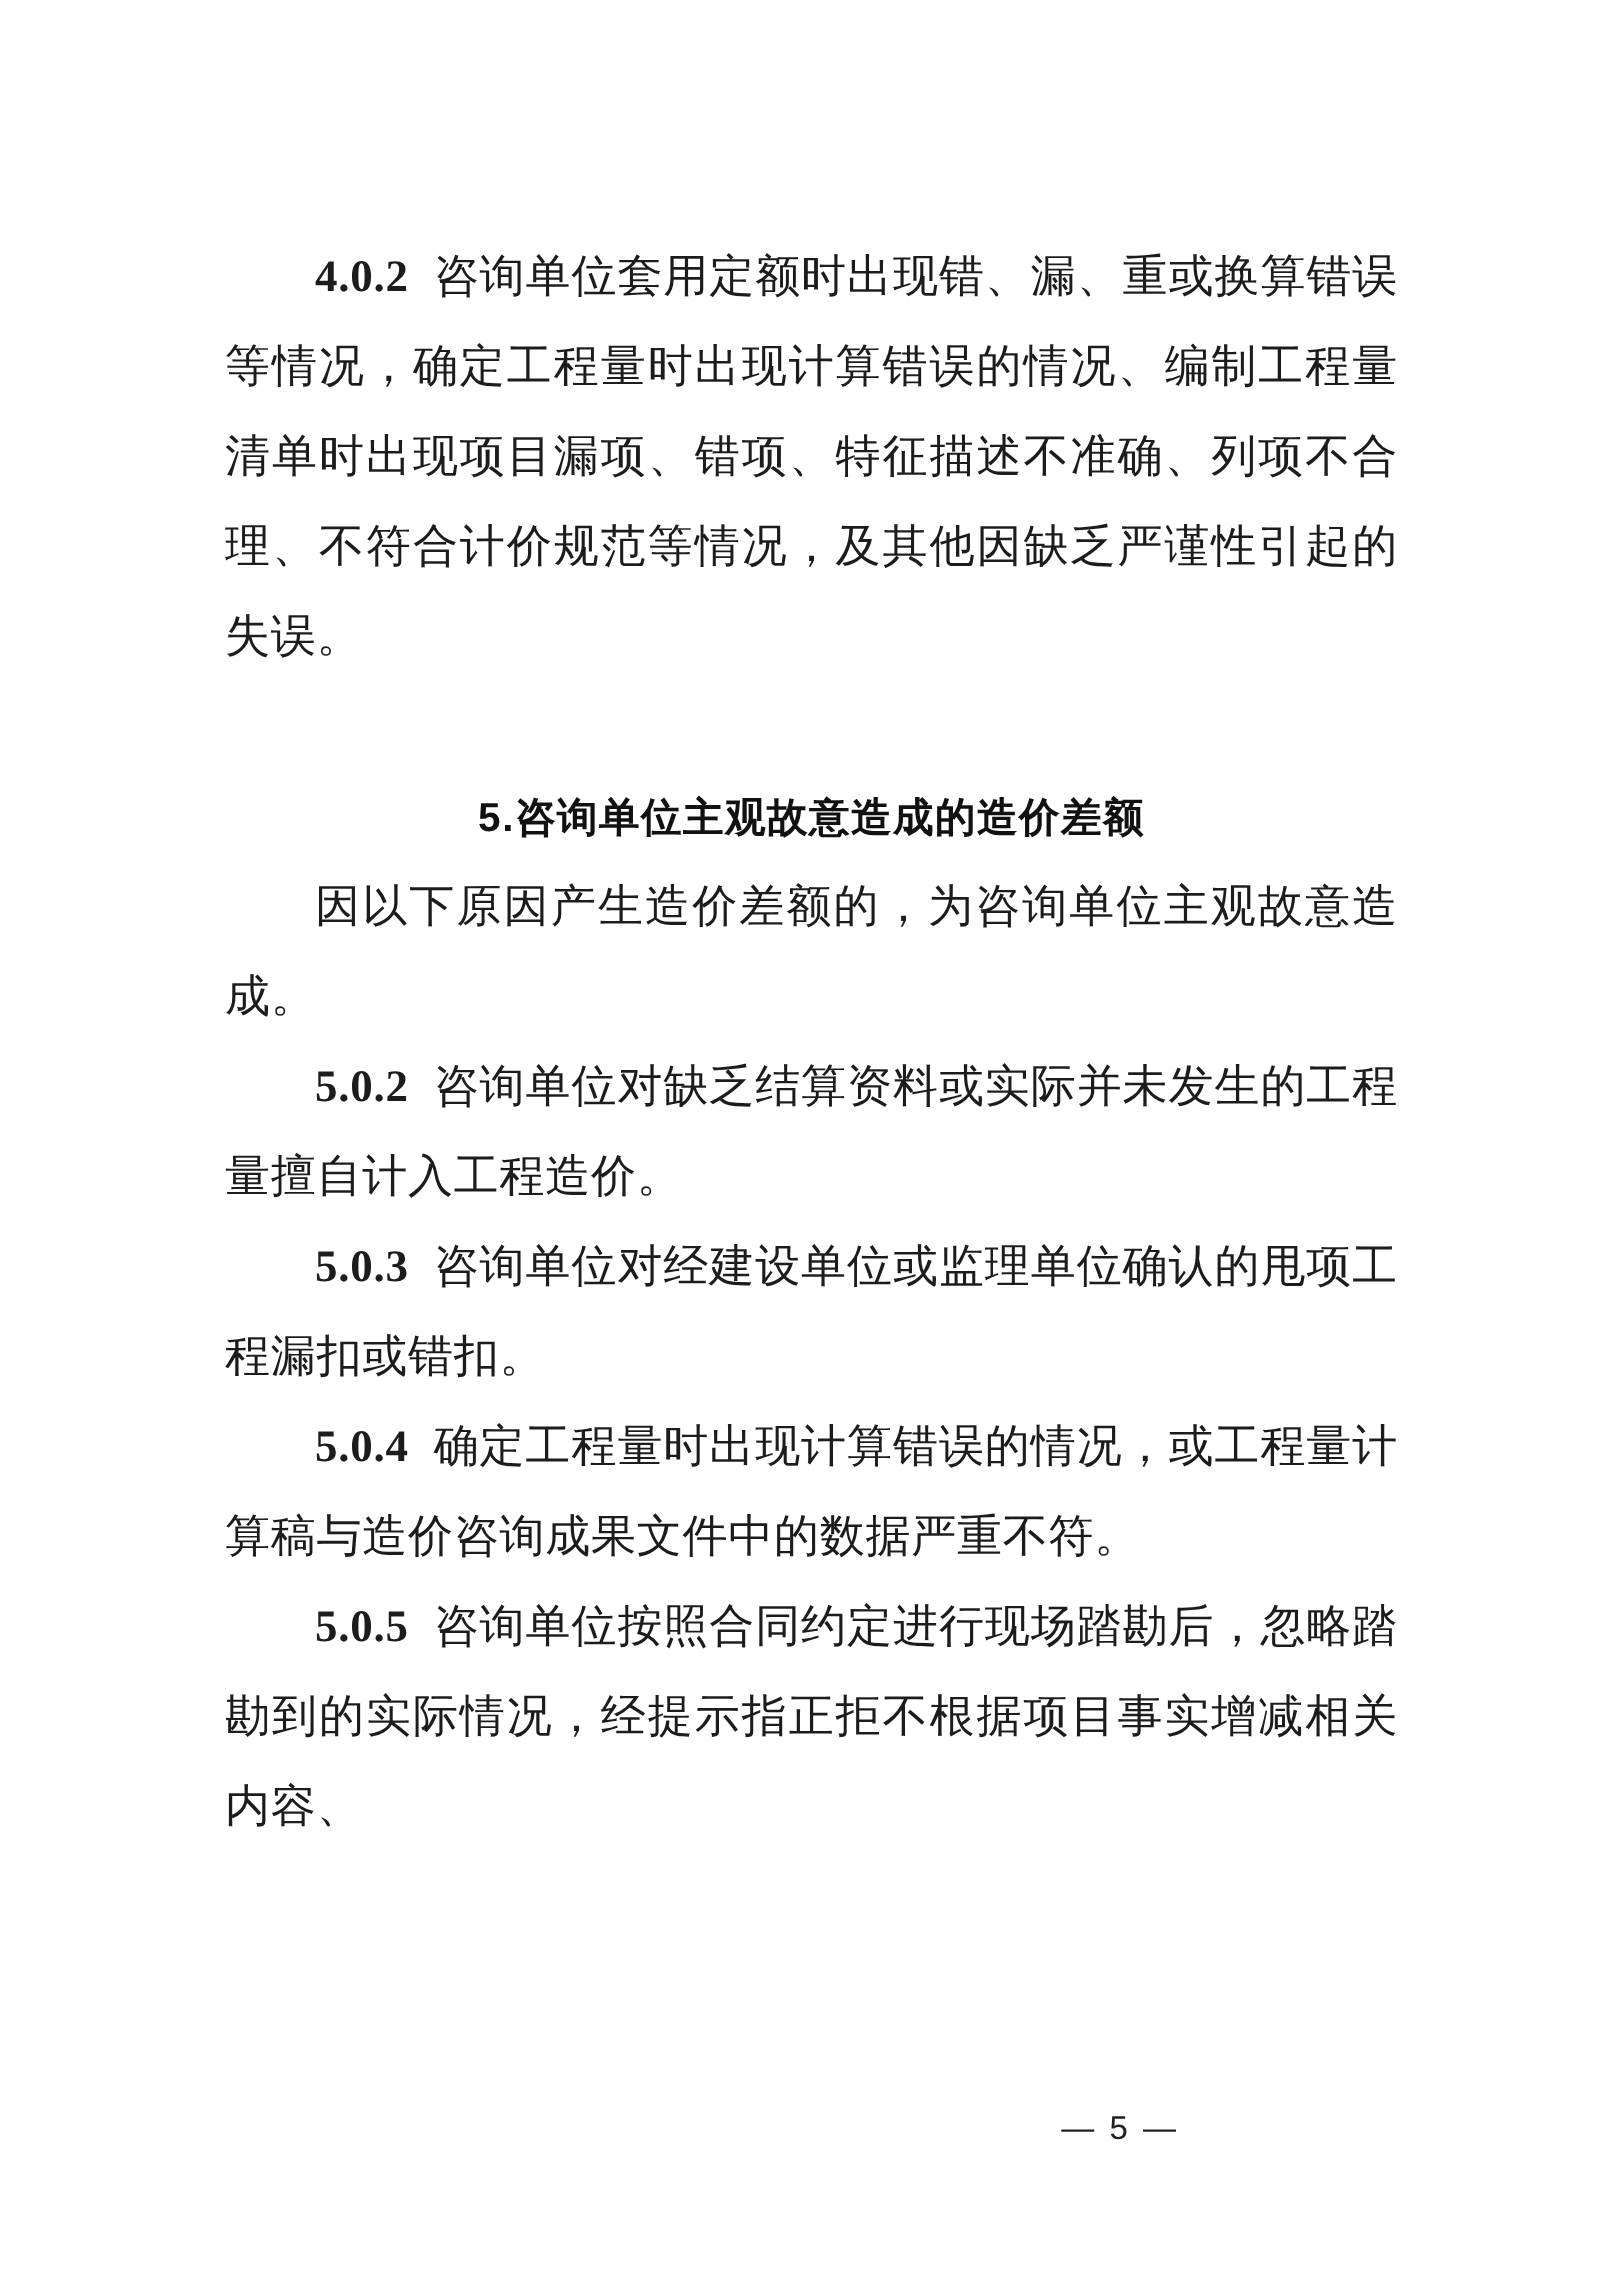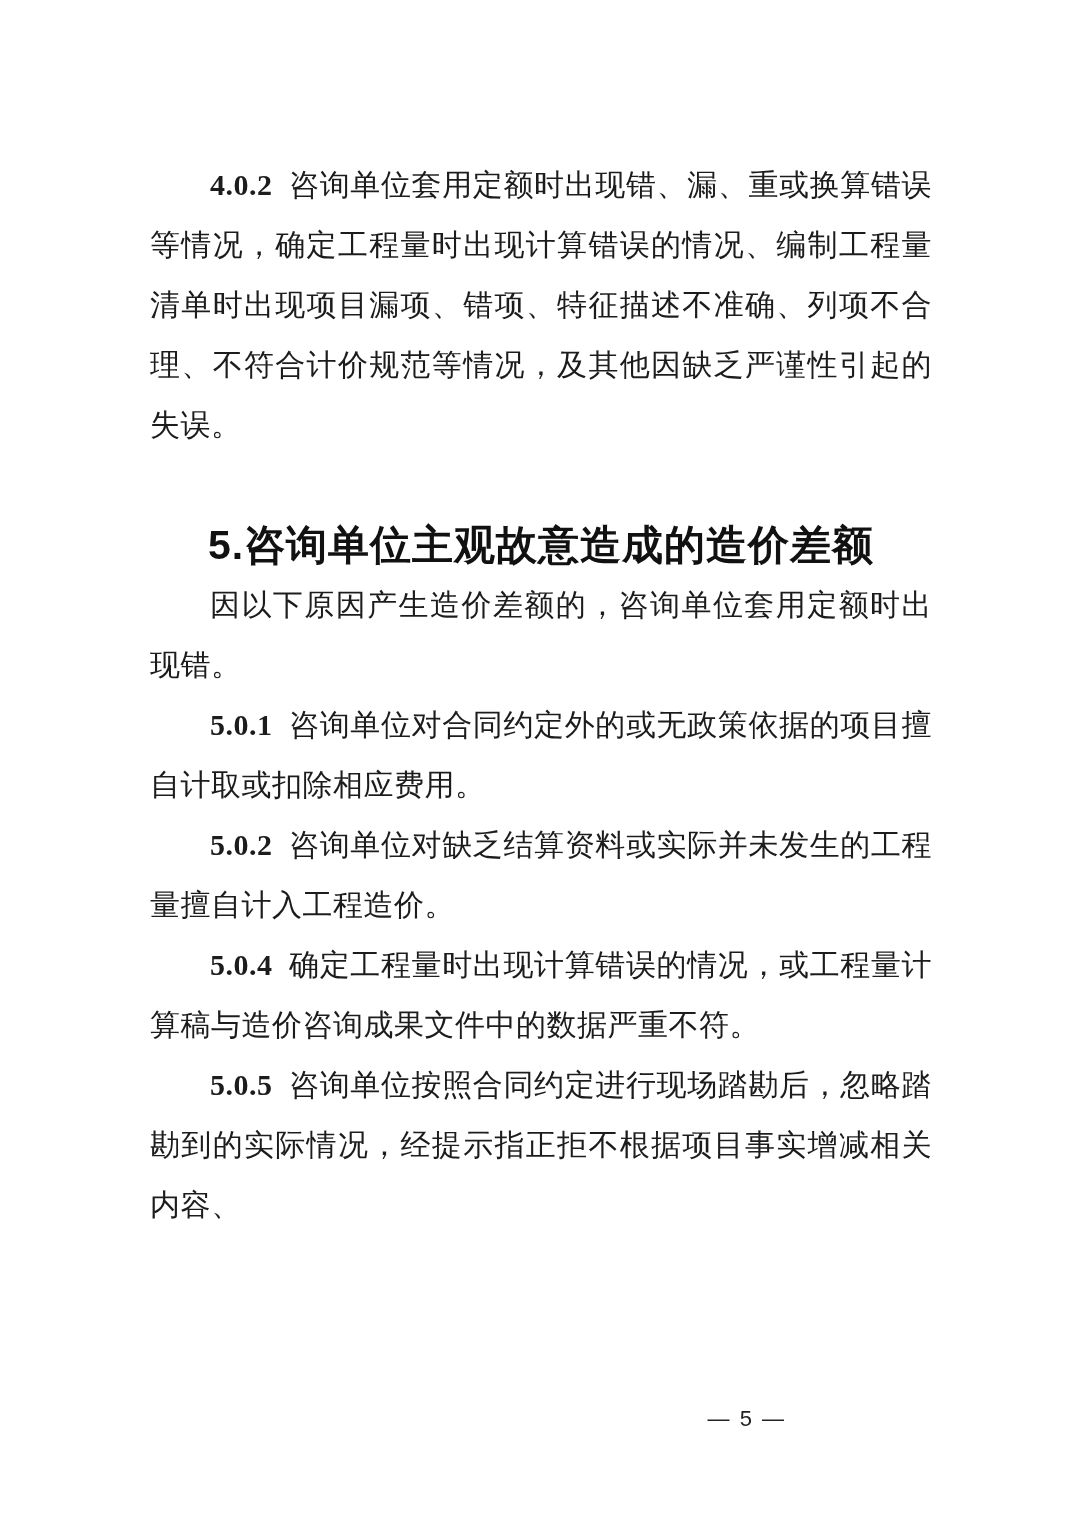--- a/index.html
+++ b/index.html
@@ -34,21 +34,21 @@
   span.clause-num {
     font-family: "Liberation Serif", "DejaVu Serif", serif;
     font-weight: 700;
     letter-spacing: 0.5px;
     margin-right: 0.55em;
   }
   h2.section-heading {
     margin: 60px 0 0 0;
     font-family: "Liberation Sans", "DejaVu Sans", sans-serif;
     font-weight: 700;
-    font-size: 41px;
+    font-size: 27px;
     line-height: 60px;
     text-align: center;
     letter-spacing: 1px;
     color: #111111;
   }
   .page-number {
     position: absolute;
     top: 1405px;
     right: 150px;
     font-family: "Liberation Sans", "DejaVu Sans", sans-serif;
@@ -62,26 +62,26 @@
 <body>
 
 <div class="page">
   <div class="content">
 
     <p class="para"><span class="clause-num">4.0.2</span><span>咨询单位套用定额时出现错、漏、重或换算错误等情况，确定工程量时出现计算错误的情况、编制工程量清单时出现项目漏项、错项、特征描述不准确、列项不合理、不符合计价规范等情况，及其他因缺乏严谨性引起的失误。</span></p>
 
 
     <h2 class="section-heading">5.咨询单位主观故意造成的造价差额</h2>
 
-    <p class="para">因以下原因产生造价差额的，咨询单位套用定额时出现错。</p>
+    <p class="para">因以下原因产生造价差额的，为咨询单位主观故意造成。</p>
 
-    <p class="para"><span class="clause-num">5.0.1</span><span>咨询单位对合同约定外的或无政策依据的项目擅自计取或扣除相应费用。</span></p>
 
     <p class="para"><span class="clause-num">5.0.2</span><span>咨询单位对缺乏结算资料或实际并未发生的工程量擅自计入工程造价。</span></p>
 
+    <p class="para"><span class="clause-num">5.0.3</span><span>咨询单位对经建设单位或监理单位确认的甩项工程漏扣或错扣。</span></p>
 
     <p class="para"><span class="clause-num">5.0.4</span><span>确定工程量时出现计算错误的情况，或工程量计算稿与造价咨询成果文件中的数据严重不符。</span></p>
 
     <p class="para"><span class="clause-num">5.0.5</span><span>咨询单位按照合同约定进行现场踏勘后，忽略踏勘到的实际情况，经提示指正拒不根据项目事实增减相关内容、</span></p>
 
   </div>
 
   <div class="page-number">— 5 —</div>
 </div>
 

